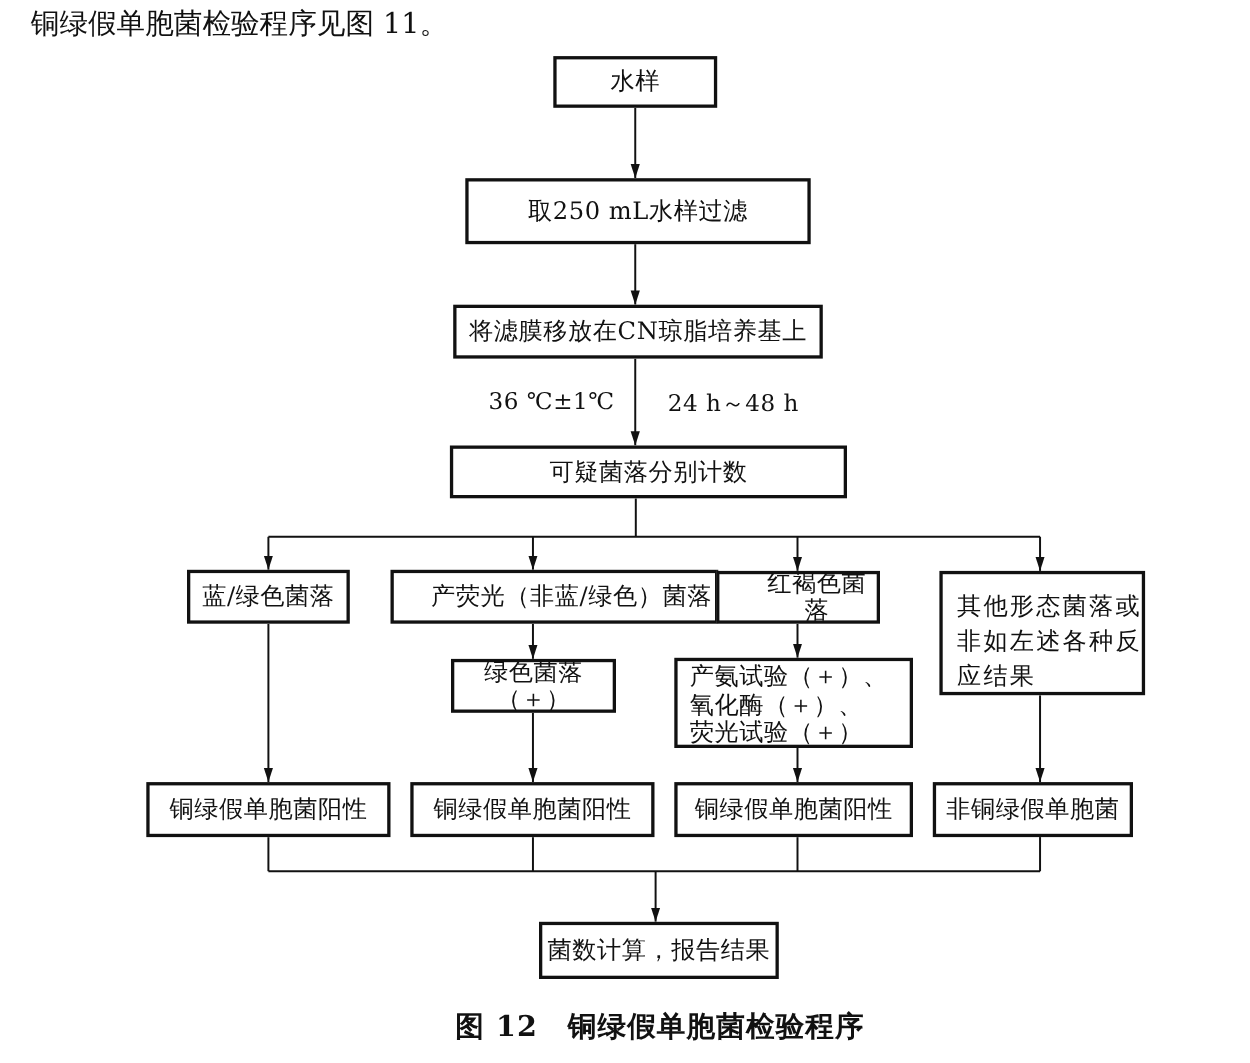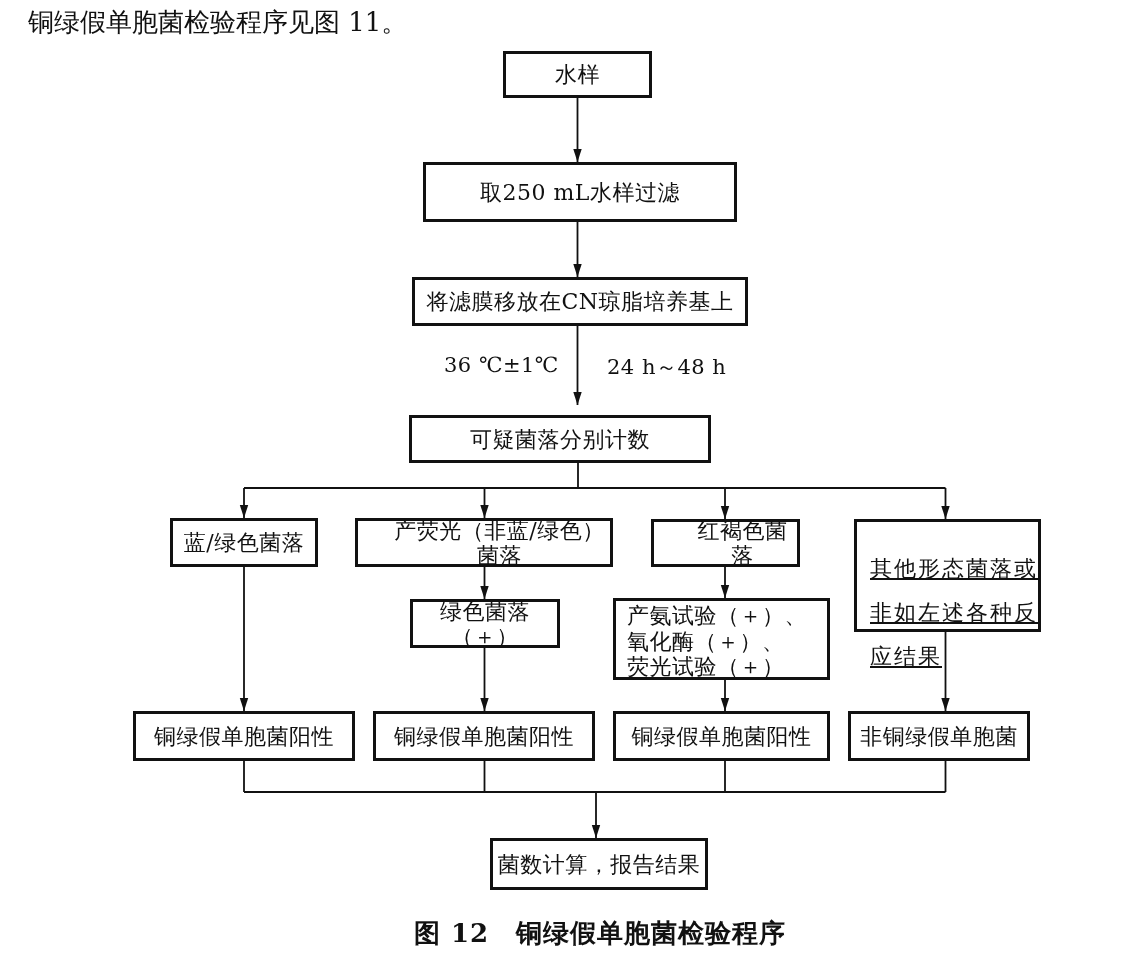--- a/index.html
+++ b/index.html
@@ -22,21 +22,21 @@
     position:absolute; box-sizing:border-box;
     border:3px solid #111111; background:#ffffff;
     display:flex; align-items:center; justify-content:center;
     font-size:22px; text-align:center; letter-spacing:0.5px;
     line-height:25px;
   }
   .node.multiline {
     justify-content:flex-start; align-items:flex-start;
     text-align:left; white-space:pre-line;
   }
-  .node.other-colony   { padding:25px 0 0 13px; line-height:44px; letter-spacing:2px;text-decoration:underline; }
+  .node.other-colony   { padding:14px 0 0 13px; line-height:32px; letter-spacing:2px; }
   .node.triple-test    { padding:2px 0 0 11px; line-height:25.5px; letter-spacing:0.5px; }
   .edge-label {
     position:absolute; font-size:21px; white-space:nowrap; letter-spacing:0.5px;
   }
 </style>
 </head>
 <body>
 
 <div id="page">
 
@@ -76,25 +76,25 @@
   <div class="node" style="left:503px; top:51px;  width:149px; height:47px;">水样</div>
 
   <div class="node" style="left:423px; top:162px; width:314px; height:60px;">取250 mL水样过滤</div>
 
   <div class="node" style="left:412px; top:277px; width:336px; height:49px;">将滤膜移放在CN琼脂培养基上</div>
 
   <div class="edge-label" style="left:444px; top:353px;">36 ℃±1℃</div>
 
   <div class="edge-label" style="left:607px; top:353px;">24 h～48 h</div>
 
-  <div class="node" style="left:409px; top:415px; width:302px; height:48px;">可疑菌落分别计数</div>
+  <div class="node" style="left:409px; top:405px; width:361px; height:48px;">可疑菌落分别计数</div>
 
   <div class="node" style="left:170px; top:518px; width:148px; height:49px;">蓝/绿色菌落</div>
 
-  <div class="node" style="left:355px; top:518px; width:258px; height:49px;padding-left:31px;">产荧光（非蓝/绿色）菌落</div>
+  <div class="node" style="left:355px; top:518px; width:298px; height:49px;padding-left:31px;">产荧光（非蓝/绿色）菌落</div>
 
   <div class="node" style="left:651px; top:519px; width:149px; height:48px;padding-left:34px;">红褐色菌落</div>
 
   <div class="node multiline other-colony" style="left:854px; top:519px; width:187px; height:113px;">其他形态菌落或
 非如左述各种反
 应结果</div>
 
   <div class="node" style="left:410px; top:599px; width:150px; height:49px;">绿色菌落（＋）</div>
 
   <div class="node multiline triple-test" style="left:613px; top:598px; width:217px; height:82px;">产氨试验（＋）、

